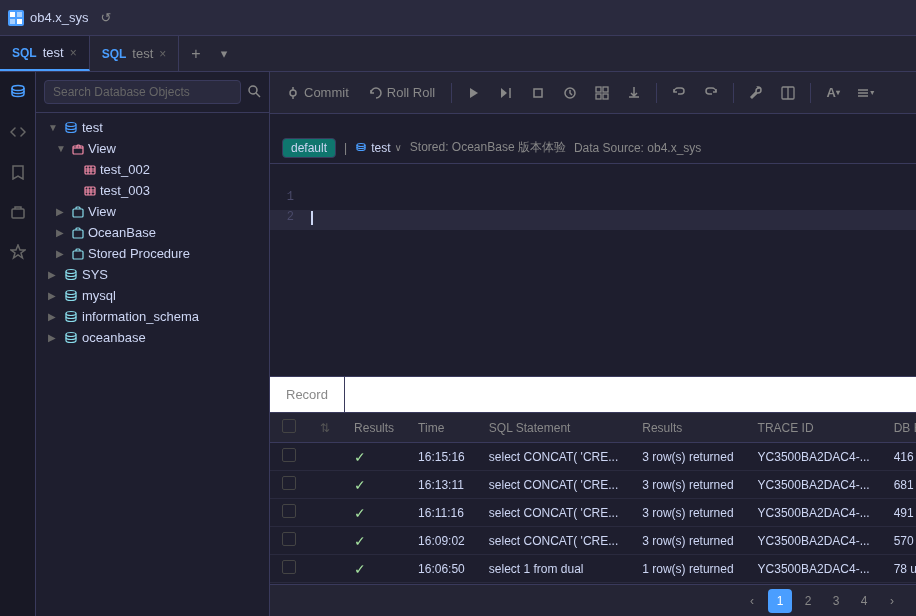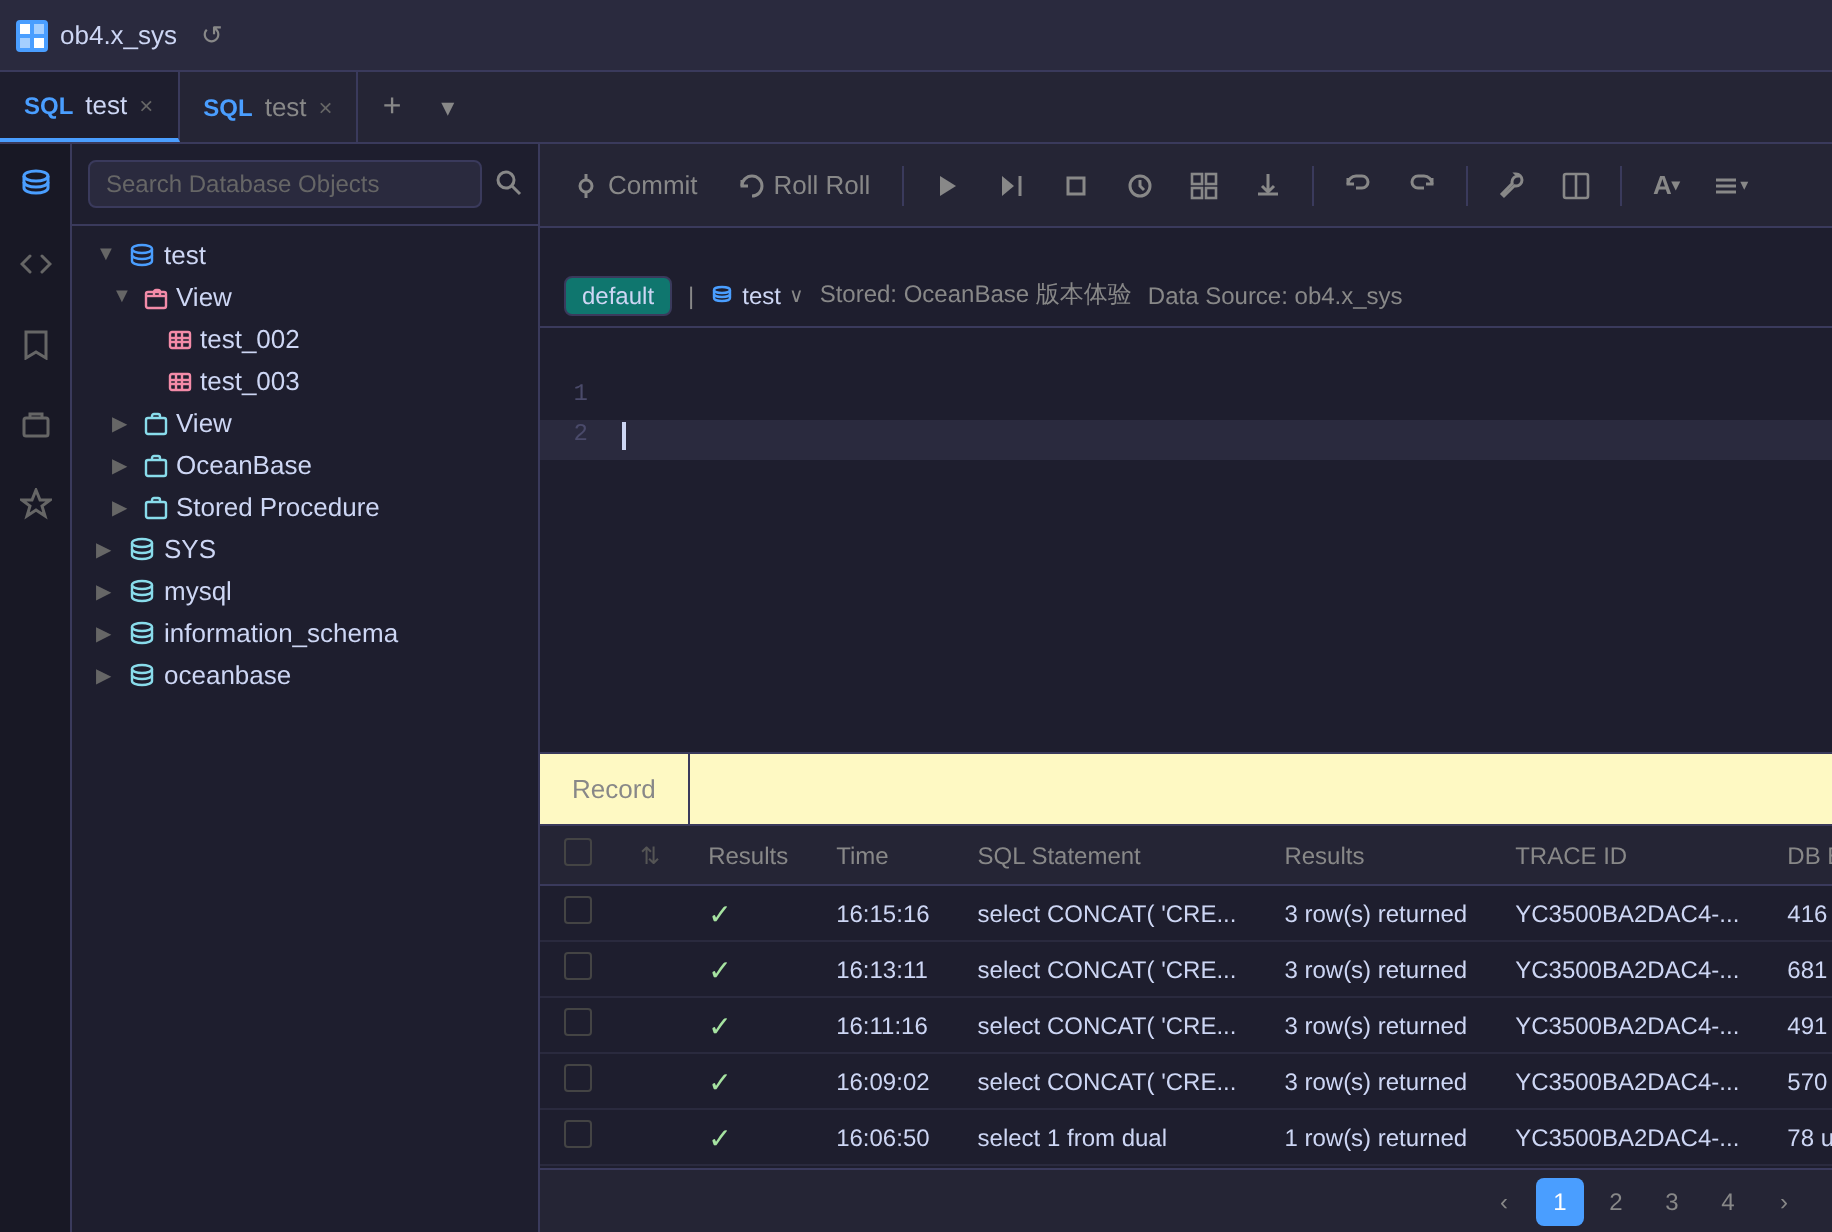--- a/index.html
+++ b/index.html
@@ -260,21 +260,21 @@
     .results-panel {
       height: 240px;
       border-top: 1px solid #3a3a5c;
       display: flex;
       flex-direction: column;
       flex-shrink: 0;
       background: #1e1e2e;
     }
     .results-tabs {
       height: 36px;
-      background: #fef9c3;
+      background: #ffffff;
       display: flex;
       align-items: center;
       border-bottom: 1px solid #3a3a5c;
       flex-shrink: 0;
     }
     .results-tab {
       padding: 0 16px;
       height: 100%;
       display: flex;
       align-items: center;

